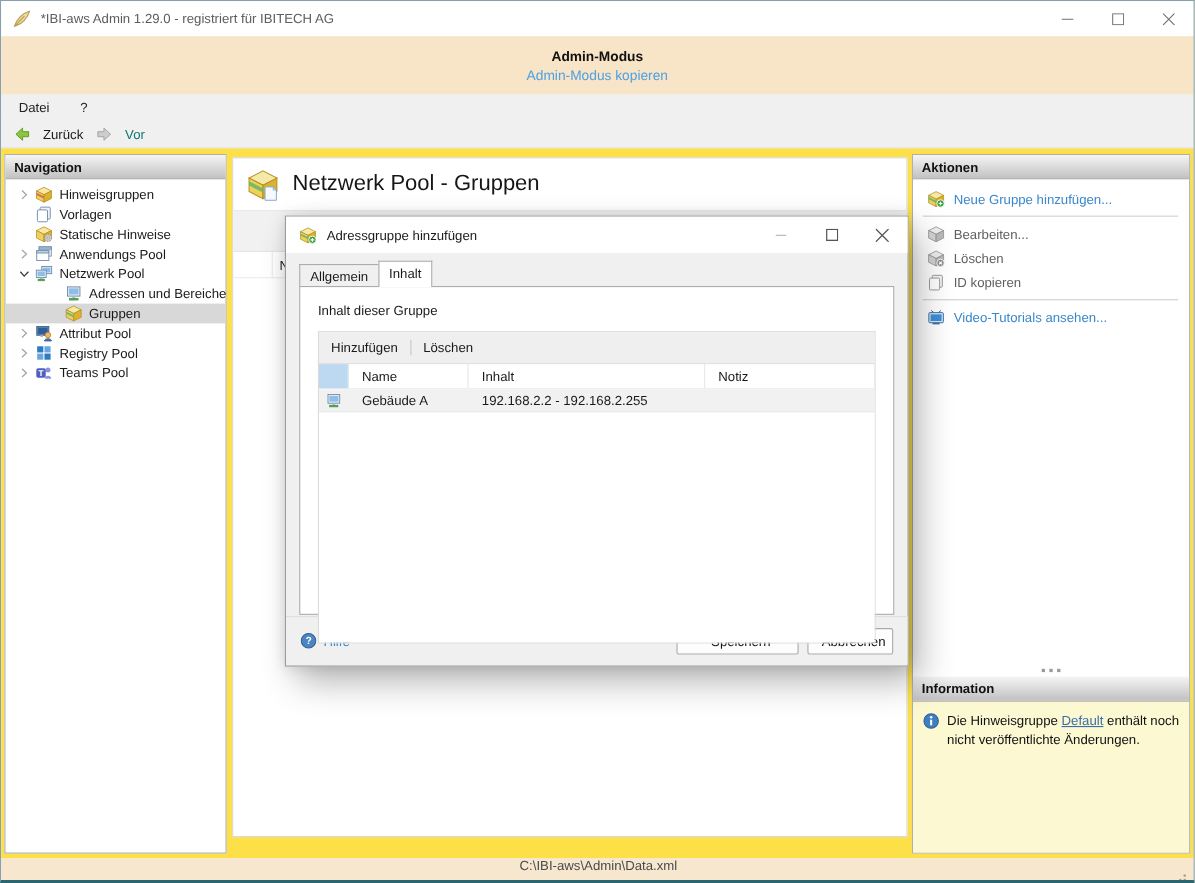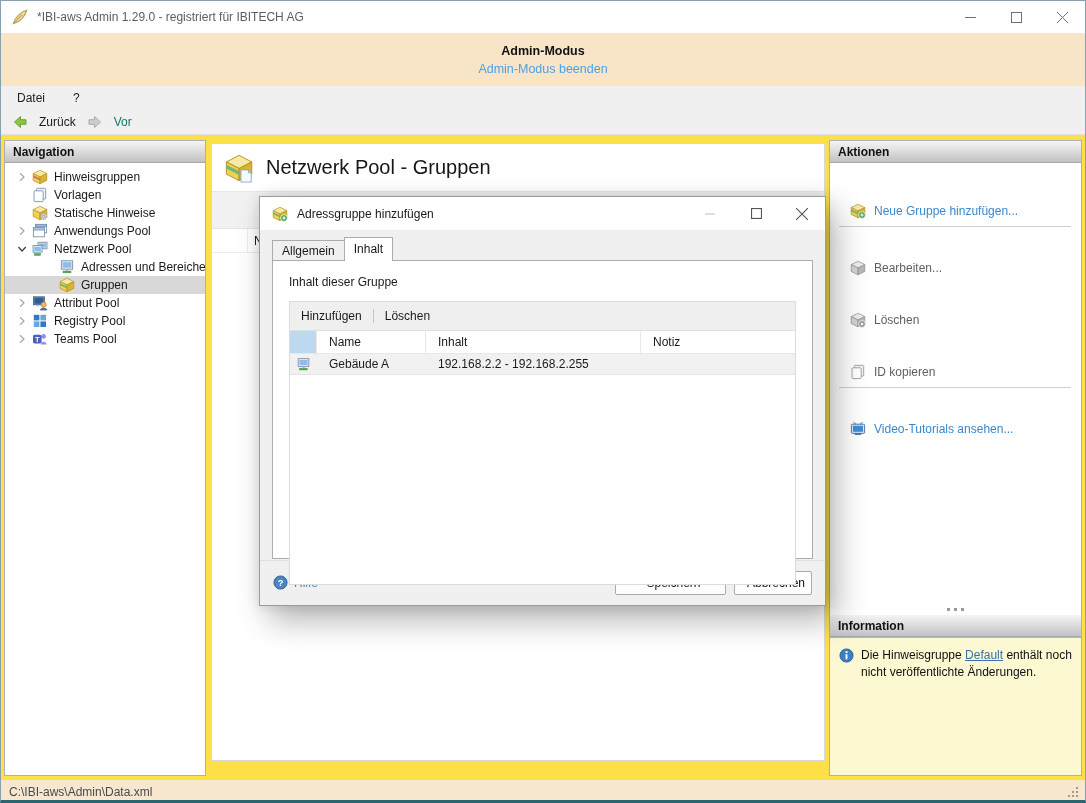--- a/index.html
+++ b/index.html
@@ -54,34 +54,34 @@
   .card-toolbar { height:38px; background:#F1F1F1; border-top:1px solid #E8E8E8; border-bottom:1px solid #E4E4E4; }
   .card-tablehead { height:24px; display:flex; align-items:stretch; border-bottom:1px solid #ECECEC; }
   .col-iconhead { width:36px; border-right:1px solid #ECECEC; }
   .card-tablehead .lbl { padding:5px 0 0 6px; }
   .card-body { flex:1; }
 
   
   .right-panel { width:253px; margin:5px 3px 4px 0; }
   .right-inner { height:100%; display:flex; flex-direction:column; border:1px solid #AFAFAF; background:#fff; }
   .actions-list { flex:1; padding-top:7px; }
-  .action-item { height:22px; display:flex; align-items:center; gap:8px; padding-left:20px; cursor:default;margin-top:30px; }
+  .action-item { height:22px; display:flex; align-items:center; gap:8px; padding-left:13px; cursor:default; }
   .action-item .aicon { width:16px; height:16px; display:inline-flex; flex:0 0 16px; }
   .action-item.link { color:#3A87CC; cursor:pointer; }
   .action-item.disabled { color:#5f5f5f; }
   .action-sep { border-top:1px solid #CFCFCF; margin:4px 10px 5px 9px; }
   .grip-row { height:11px; display:flex; align-items:center; justify-content:center; gap:4px; }
   .grip-row i { width:3px; height:3px; background:#9A9A9A; display:block; }
   .info-box { height:138px; background:#FBF8D2; border-top:1px solid #B5B5B5; padding:9px 8px 0 9px; display:flex; gap:7px; }
   .info-box p { line-height:1.4; color:#111; }
   .info-icon { width:15px; height:15px; flex:0 0 15px; display:inline-flex; margin-top:1px; }
   .ulink { color:#3A6FA8; text-decoration:underline; cursor:pointer; }
 
   
-  .statusbar { height:24px; background:#F7E7CF; display:flex; align-items:center; padding:0 6px 0 8px; color:#4a4a4a; }
+  .statusbar { height:24px; background:#F7E7CF; display:flex; align-items:center; padding:0 6px 0 8px; color:#4a4a4a;flex-direction:column; }
   .status-grip { margin-left:auto; display:inline-flex; }
 
   
   .dialog { position:absolute; left:258px; top:195px; width:567px; height:410px; background:#F0F0F0;
             border:1px solid #9B9B9B; z-index:10;
             box-shadow:10px 14px 30px rgba(0,0,0,0.30), 0 0 12px rgba(0,0,0,0.12); }
   .dlg-titlebar { height:33px; background:#fff; display:flex; align-items:center; padding-left:12px; gap:9px; }
   .dlg-controls { margin-left:auto; display:flex; height:100%; }
   .dlg-ctrl { width:46px; height:100%; display:flex; align-items:center; justify-content:center; color:#707070; }
   .dlg-body { height:330px; padding:7px 12px 0; }
@@ -143,21 +143,21 @@
       <span class="win-ctrl">
           <svg width="11" height="11" viewBox="0 0 11 11">
             <path d="M0 0 L11 11 M11 0 L0 11" stroke="#707070" stroke-width="1" fill="none"></path>
           </svg>
         </span>
     </div>
   </div>
 
   <div class="banner">
     <div class="banner-title">Admin-Modus</div>
-    <a class="banner-link">Admin-Modus beenden</a>
+    <a class="banner-link">Admin-Modus kopieren</a>
   </div>
 
   <div class="menubar">
     <span class="menu-item">Datei</span>
     <span class="menu-item">?</span>
   </div>
 
   <div class="toolbar">
     <span class="tool">
       <span class="ticon">

